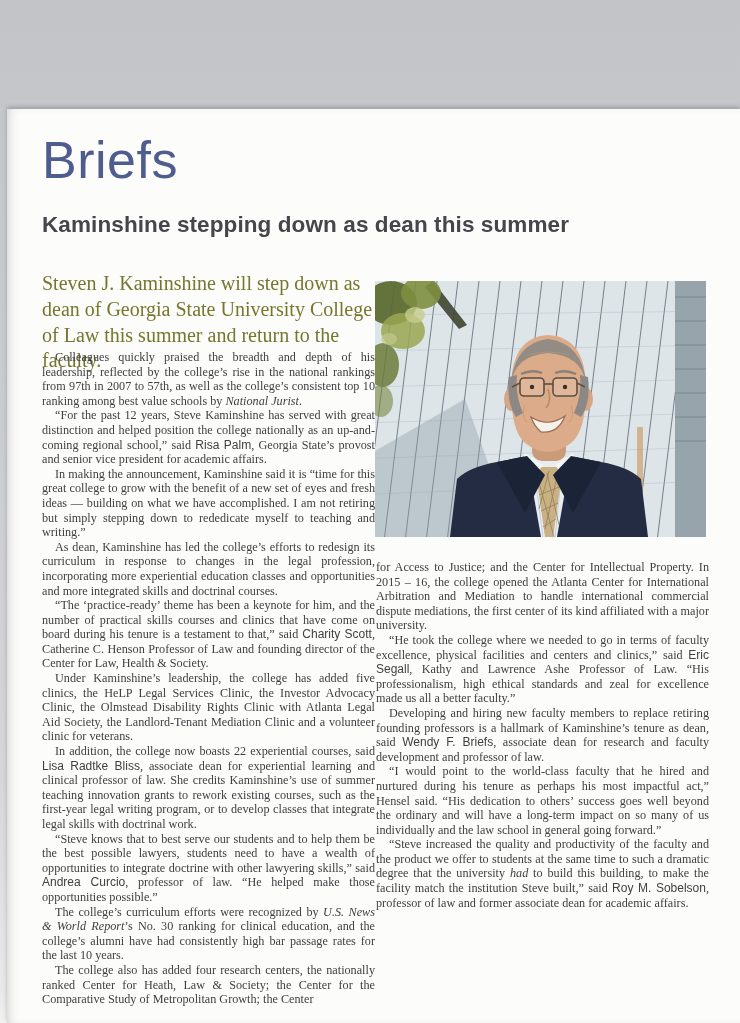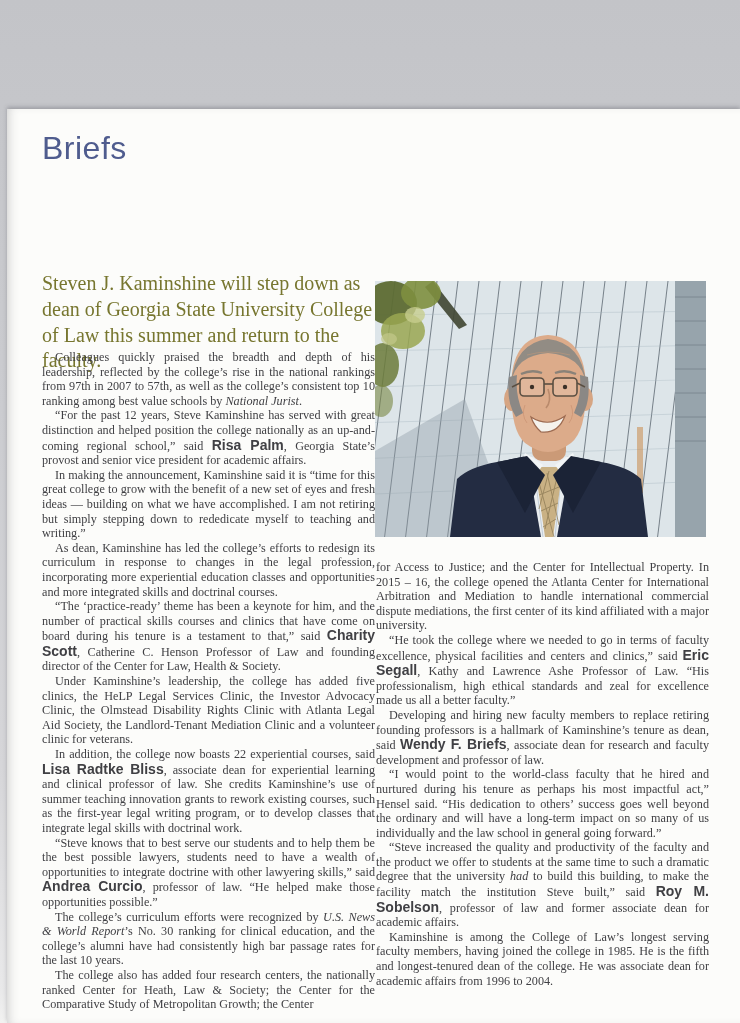--- a/index.html
+++ b/index.html
@@ -9,51 +9,52 @@
     font-family:"Liberation Serif",serif;
   }
   .page{
     position:absolute;left:7px;top:109px;right:0;bottom:0;
     background:#fcfcfa;
     box-shadow:0 -2px 4px rgba(40,40,50,.25), inset 7px 0 12px -7px rgba(40,40,50,.28);
   }
   .briefs{
     position:absolute;left:42px;top:130px;margin:0;
     font-family:"Liberation Sans",sans-serif;font-weight:400;
-    font-size:32px;letter-spacing:.5px;color:var(--c-title,#4f5c8e);
+    font-size:52px;letter-spacing:.5px;color:var(--c-title,#4f5c8e);
   }
   .headline{
     position:absolute;left:42px;top:212px;margin:0;width:620px;
     font-family:"Liberation Sans",sans-serif;font-weight:700;
     font-size:22.5px;color:var(--c-headline,#45464b);letter-spacing:.1px;
   }
   .lede{
     position:absolute;left:42px;top:271px;margin:0;width:334px;
     font-size:20px;line-height:25.8px;color:var(--c-lede,#77762f);font-family:Liberation Serif, serif;
   }
   .photo{position:absolute;left:375px;top:281px;width:331px;height:256px;}
   .photo svg{display:block;width:100%;height:100%;}
   .col{
     position:absolute;width:333px;color:var(--c-body,#404044);
     font-size:12.2px;line-height:14.6px;text-align:justify;
   }
   .col p{margin:0;}
   .col p.indent{text-indent:13px;}
-  .seg-bold{font-family:"Liberation Sans",sans-serif;font-weight:700;font-size:14px;}
+  .seg-bold{font-family:"Liberation Sans",sans-serif;font-weight:400;font-size:12px;}
   .seg-italic{font-style:italic;}
   #left-col{left:42px;top:350px;}
   #right-col{left:376px;top:560px;}
 </style>
 </head>
 <body>
 
 <div class="scan">
   <div class="page"></div>
 
   <h1 class="briefs">Briefs</h1>
+  <h2 class="headline">Kaminshine stepping down as dean this summer</h2>
   <p class="lede">Steven J. Kaminshine will step down as dean of Georgia State University College of Law this summer and return to the faculty.</p>
 
   <div class="photo">
     <svg viewBox="0 0 331 256" preserveAspectRatio="none">
 
       <rect x="0" y="0" width="331" height="256" fill="#dde5e9"></rect>
       <g transform="skewX(-7)">
         <g stroke="#4b5660" stroke-width="1" opacity="0.7">
           <line x1="20" y1="0" x2="20" y2="256"></line>
             <line x1="41" y1="0" x2="41" y2="256"></line>
@@ -165,15 +166,14 @@
       <p class="indent"><span>“Steve knows that to best serve our students and to help them be the best possible lawyers, students need to have a wealth of opportunities to integrate doctrine with other lawyering skills,” said </span><span class="seg-bold">Andrea Curcio</span><span>, professor of law. “He helped make those opportunities possible.”</span></p>
       <p class="indent"><span>The college’s curriculum efforts were recognized by </span><span class="seg-italic">U.S. News &amp; World Report</span><span>’s No. 30 ranking for clinical education, and the college’s alumni have had consistently high bar passage rates for the last 10 years.</span></p>
       <p class="indent"><span>The college also has added four research centers, the nationally ranked Center for Heath, Law &amp; Society; the Center for the Comparative Study of Metropolitan Growth; the Center</span></p>
     </div>
   <div class="col" id="right-col">
       <p class=""><span>for Access to Justice; and the Center for Intellectual Property. In 2015 – 16, the college opened the Atlanta Center for International Arbitration and Mediation to handle international commercial dispute mediations, the first center of its kind affiliated with a major university.</span></p>
       <p class="indent"><span>“He took the college where we needed to go in terms of faculty excellence, physical facilities and centers and clinics,” said </span><span class="seg-bold">Eric Segall</span><span>, Kathy and Lawrence Ashe Professor of Law. “His professionalism, high ethical standards and zeal for excellence made us all a better faculty.”</span></p>
       <p class="indent"><span>Developing and hiring new faculty members to replace retiring founding professors is a hallmark of Kaminshine’s tenure as dean, said </span><span class="seg-bold">Wendy F. Briefs</span><span>, associate dean for research and faculty development and professor of law.</span></p>
       <p class="indent"><span>“I would point to the world-class faculty that he hired and nurtured during his tenure as perhaps his most impactful act,” Hensel said. “His dedication to others’ success goes well beyond the ordinary and will have a long-term impact on so many of us individually and the law school in general going forward.”</span></p>
       <p class="indent"><span>“Steve increased the quality and productivity of the faculty and the product we offer to students at the same time to such a dramatic degree that the university </span><span class="seg-italic">had</span><span> to build this building, to make the facility match the institution Steve built,” said </span><span class="seg-bold">Roy M. Sobelson</span><span>, professor of law and former associate dean for academic affairs.</span></p>
-      <p class="indent"><span>Kaminshine is among the College of Law’s longest serving faculty members, having joined the college in 1985. He is the fifth and longest-tenured dean of the college. He was associate dean for academic affairs from 1996 to 2004.</span></p>
     </div>
 </div>
 
 </body></html>

